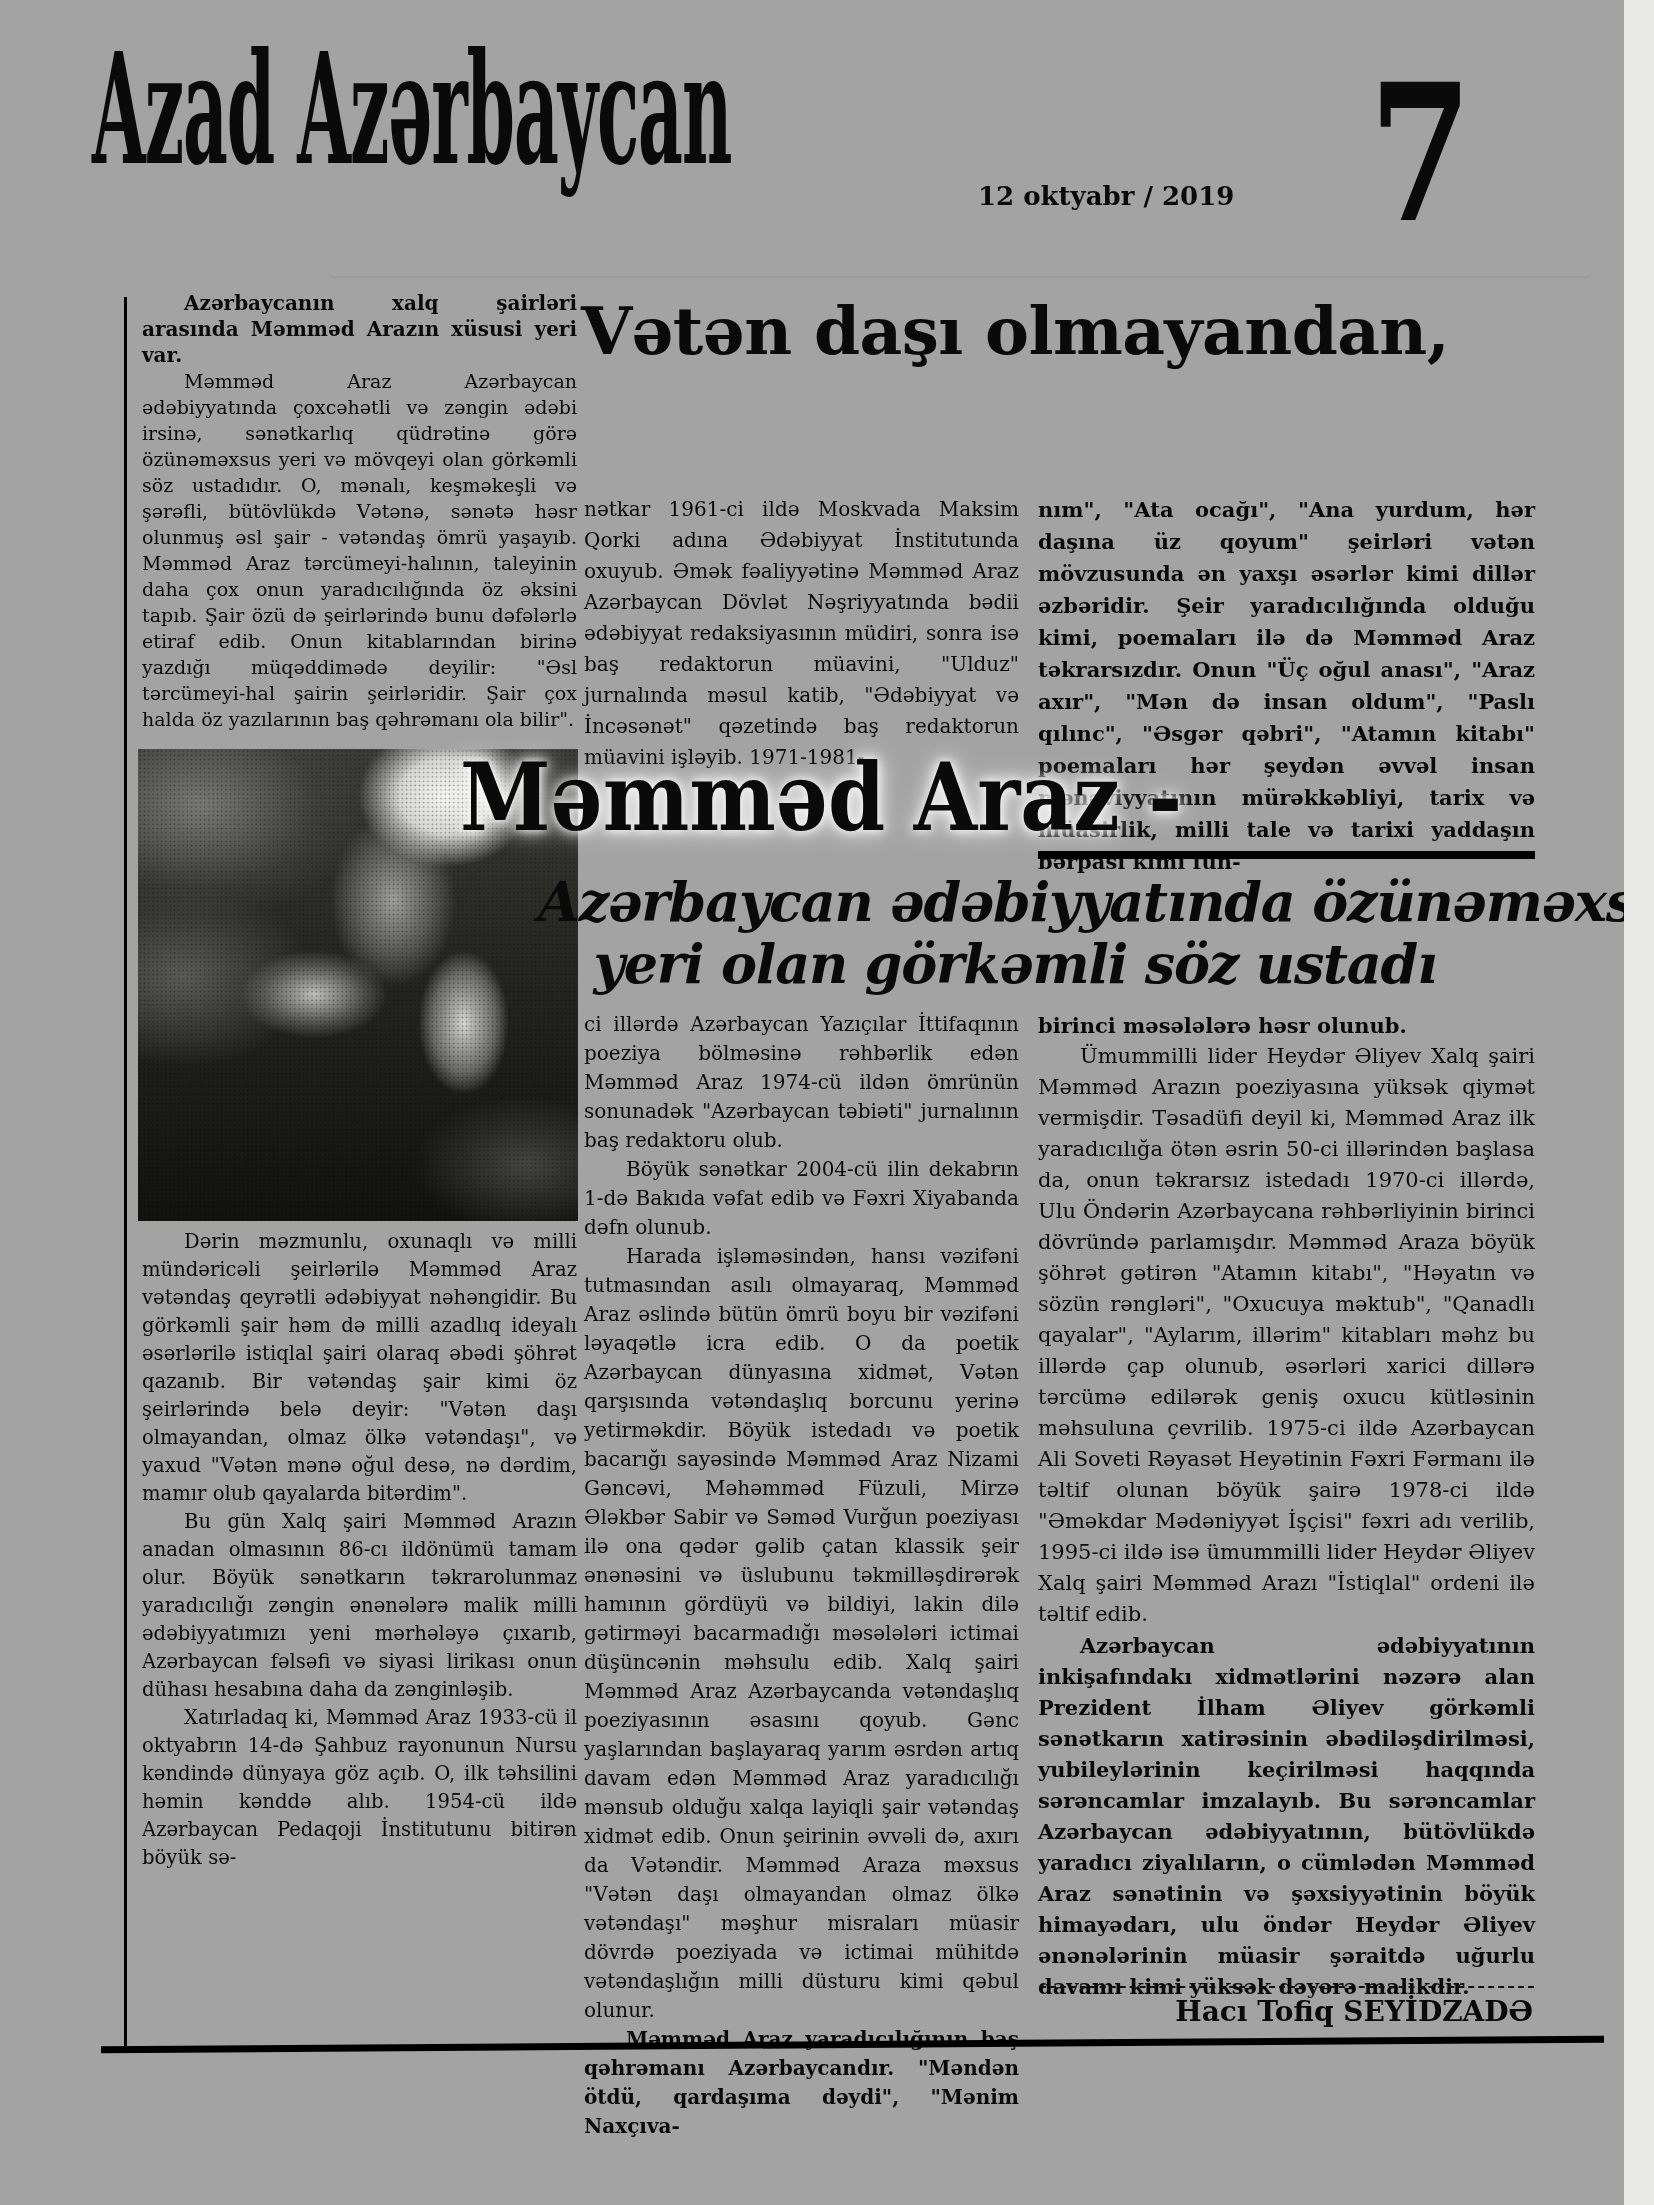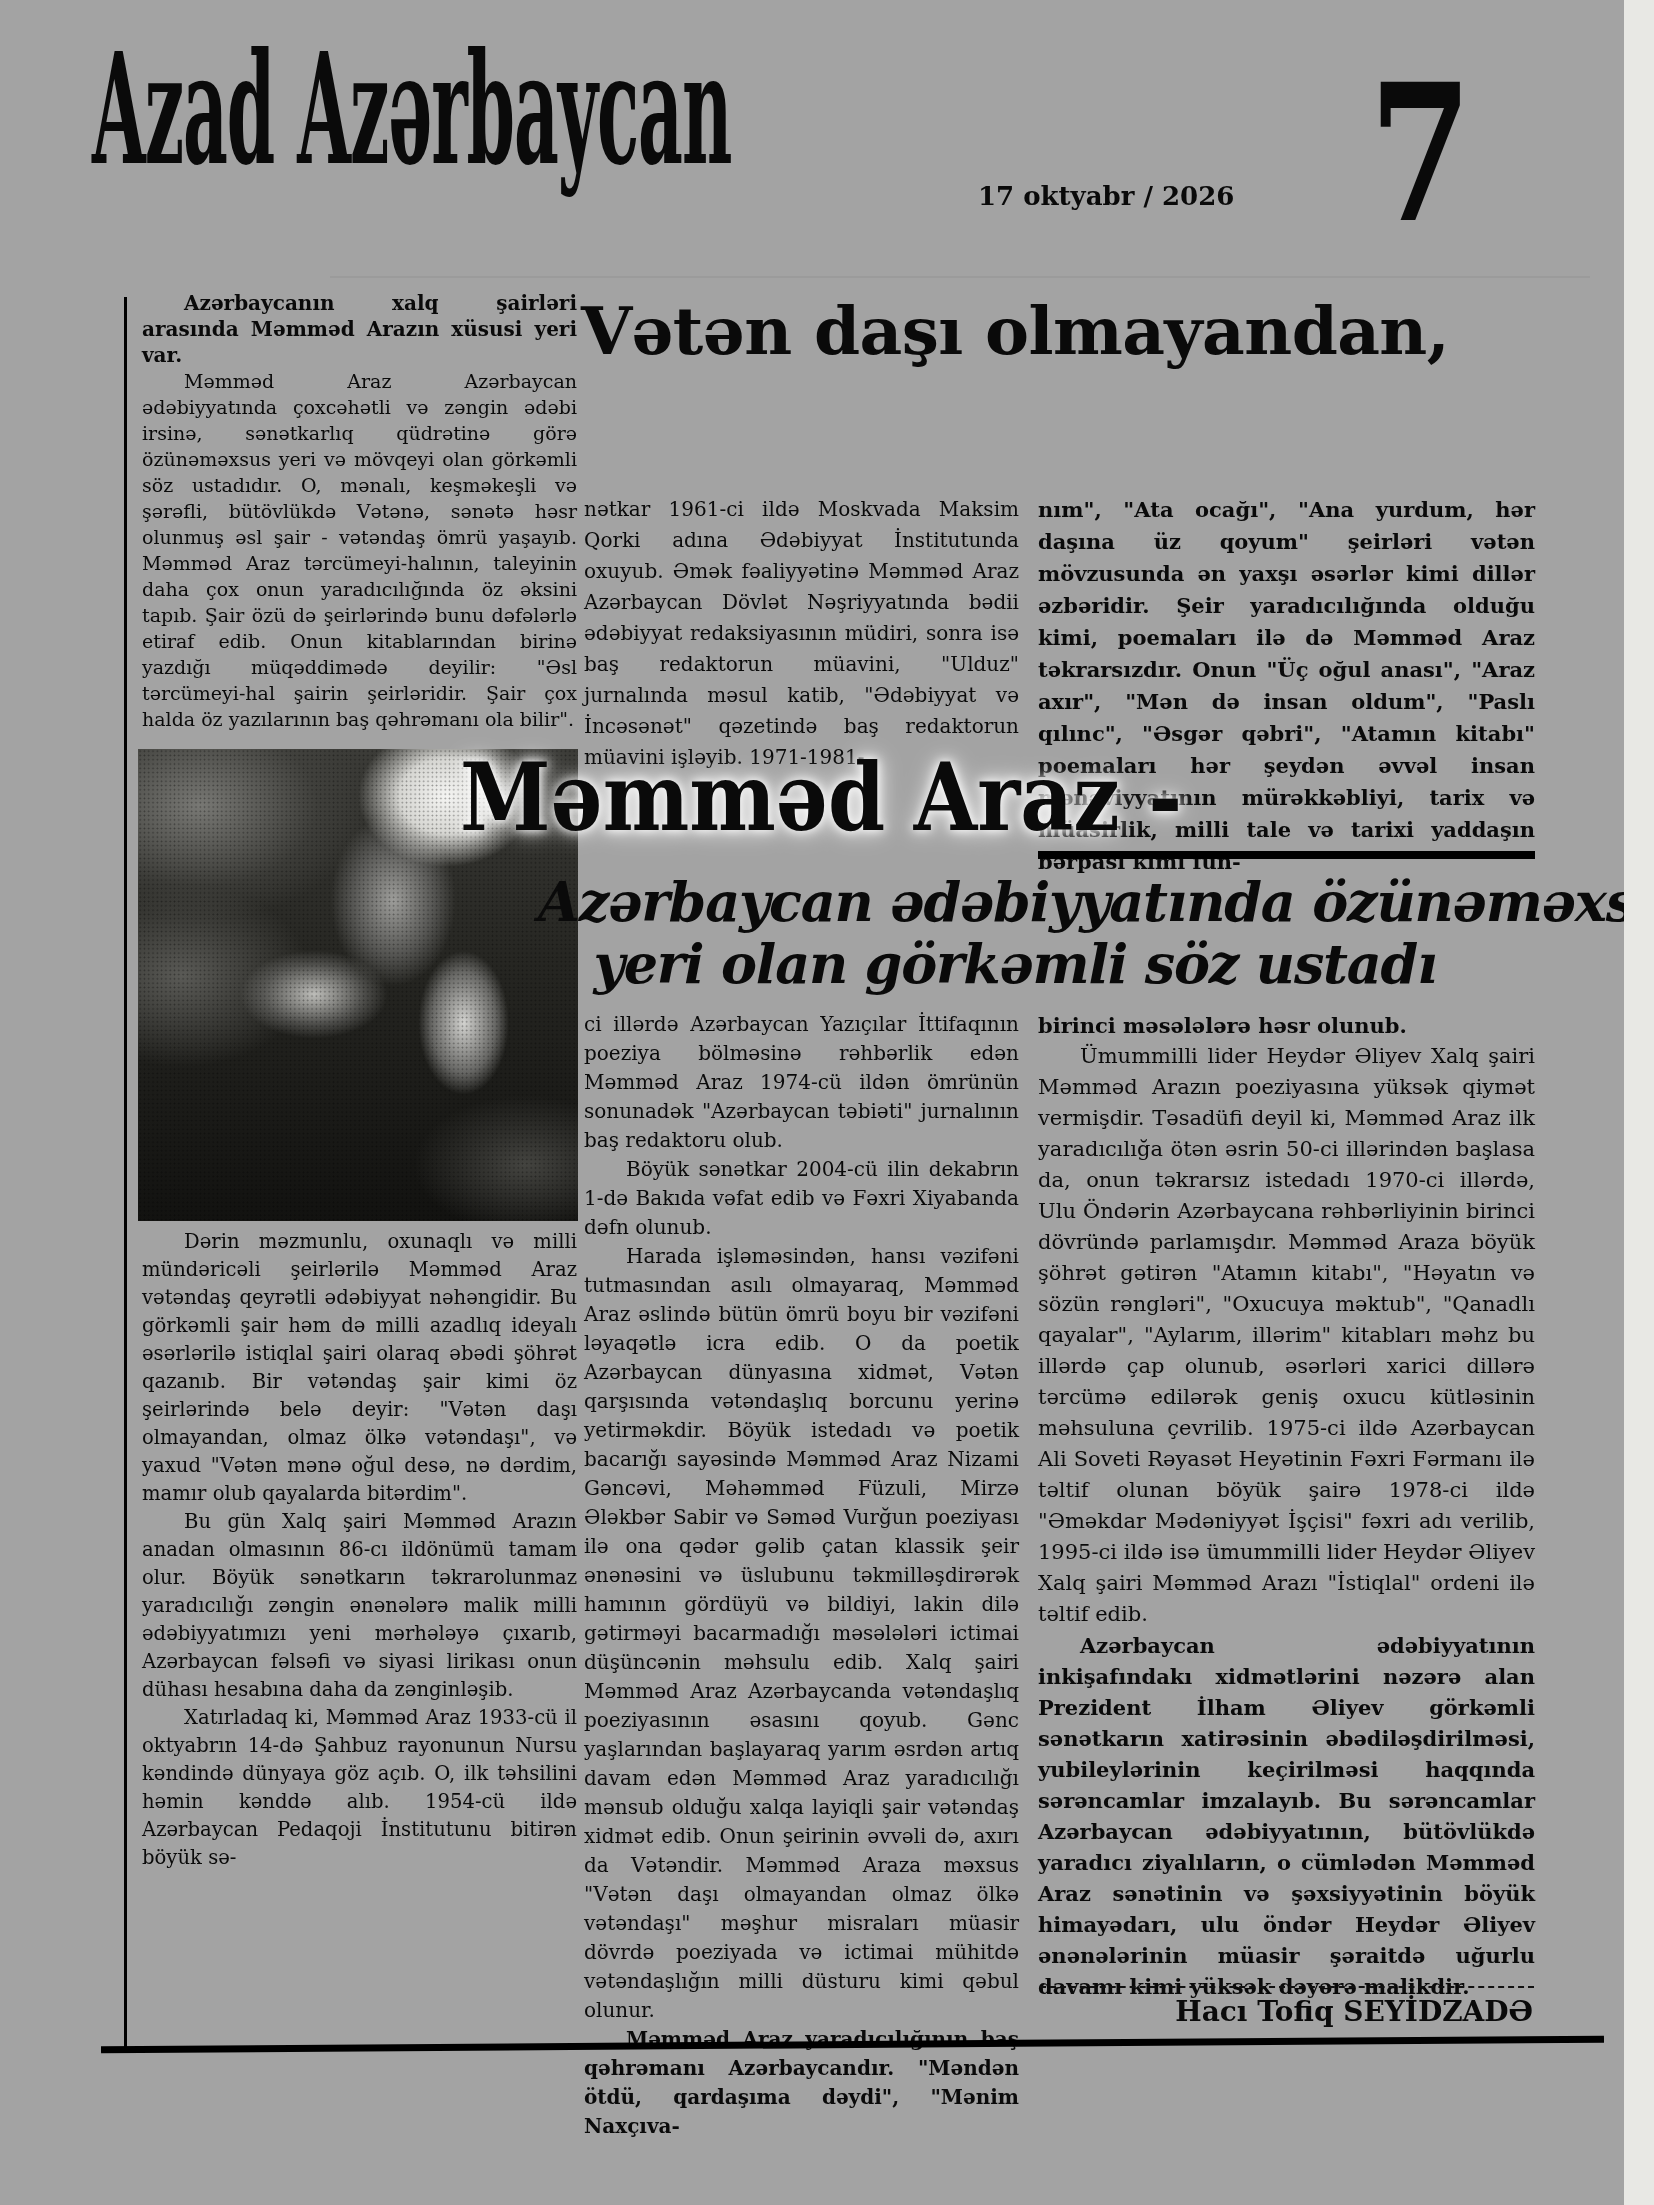--- a/index.html
+++ b/index.html
@@ -87,21 +87,21 @@
     position:absolute;left:1040px;top:1995px;width:493px;
     font-size:28px;font-weight:bold;text-align:right;white-space:nowrap;
   }
 </style>
 </head>
 <body>
 
 <div class="page">
 
   <div class="masthead">Azad Azərbaycan</div>
-  <div class="issue-date">17 oktyabr / 2026</div>
+  <div class="issue-date">12 oktyabr / 2019</div>
   <div class="page-number">7</div>
   <div class="header-hairline"></div>
 
   <div class="left-vrule"></div>
 
   <div class="headline">
     <div>Vətən daşı olmayandan,</div>
   </div>
 
   <div class="col left-intro">

